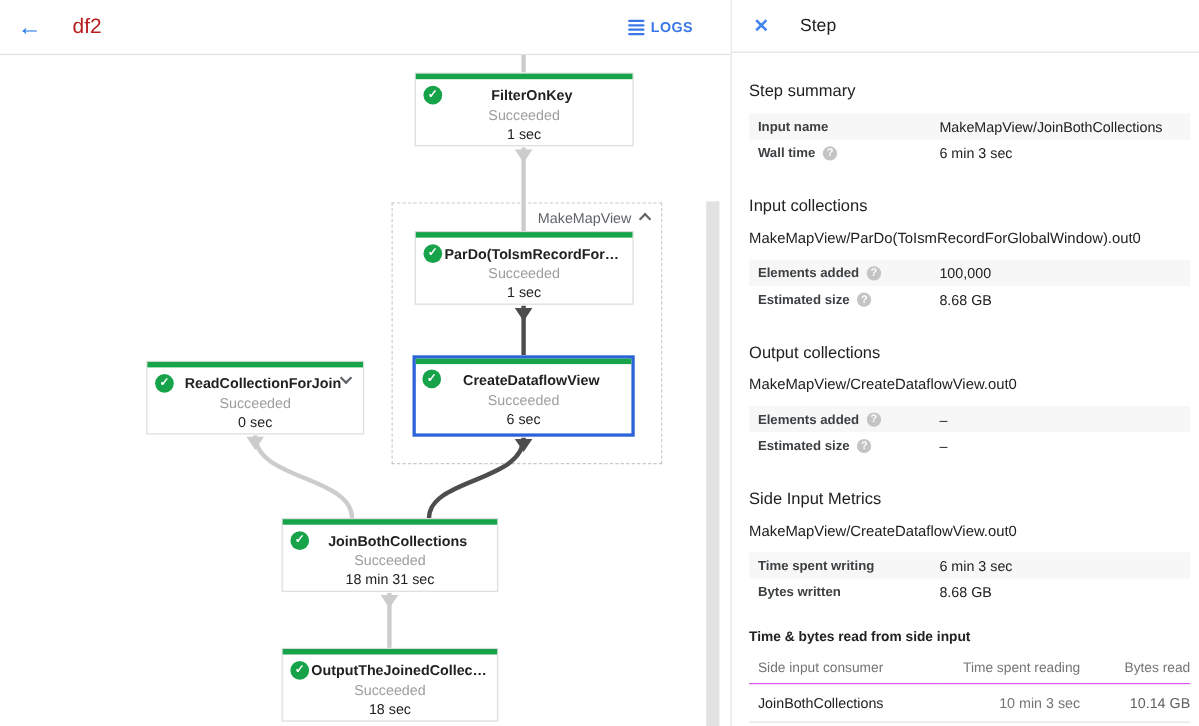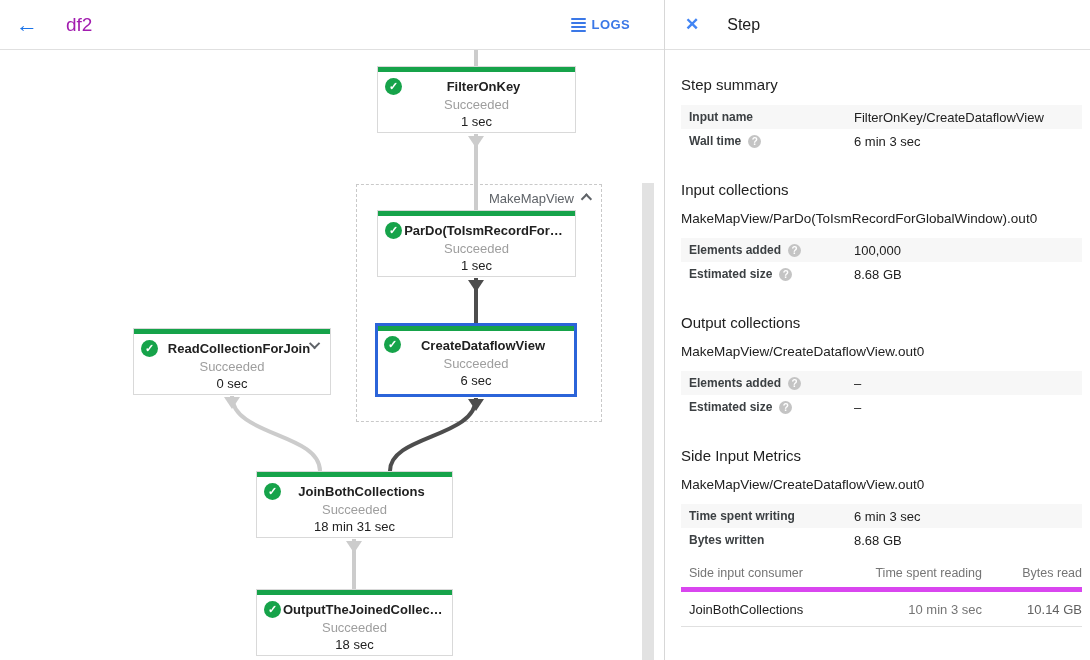--- a/index.html
+++ b/index.html
@@ -4,21 +4,21 @@
 <style>
   * { margin:0; padding:0; box-sizing:border-box; }
   html,body { background:#fff; }
   body { font-family:"Liberation Sans", sans-serif; width:1090px; height:660px; overflow:hidden; }
   .app { display:flex; width:1090px; height:660px; background:#fff; position:relative; }
 
   
   .graph-pane { position:relative; width:664px; height:660px; background:#fff; }
   .graph-header { height:50px; border-bottom:1px solid #e0e0e0; display:flex; align-items:center; padding:0 34px 0 10px; background:#fff; position:relative; z-index:5; }
   .back-icon { color:#1a73e8; font-size:22px; line-height:22px; cursor:pointer; padding:2px 6px; }
-  .job-title { font-size:19px; color:#a21caf; margin-left:22px; }
+  .job-title { font-size:19px; color:#b91c1c; margin-left:22px; }
   .logs-btn { margin-left:auto; display:flex; align-items:center; gap:6px; color:#3b78e7; font-size:13px; font-weight:bold; letter-spacing:.4px; cursor:pointer; }
   .logs-icon { display:inline-block; width:15px; }
   .logs-icon i { display:block; height:2px; background:#3b78e7; margin:2px 0; border-radius:1px; }
 
   .canvas { position:absolute; left:0; top:50px; width:664px; height:610px; }
   .edges { position:absolute; left:0; top:0; }
 
   .group-box { position:absolute; left:356px; top:134px; width:246px; height:238px; border:1px dashed #c9c9c9; background:transparent; }
   .group-label { position:absolute; top:6px; right:12px; font-size:13px; color:#5f6368; display:flex; align-items:center; gap:7px; cursor:pointer; }
   .chev { display:inline-block; width:8px; height:8px; border-left:2px solid #5f6368; border-bottom:2px solid #5f6368; }
@@ -56,21 +56,21 @@
   .kv { margin-top:12px; }
   .kv-row { display:flex; align-items:center; height:24px; padding-left:8px; font-size:13px; }
   .kv-row:nth-child(odd) { background:#f7f7f7; }
   .kv-label { width:165px; font-size:12px; font-weight:bold; color:#3c4043; display:flex; align-items:center; }
   .kv-value { color:#212121; }
   .help-icon { display:inline-block; width:13px; height:13px; margin-left:7px; border-radius:50%; background:#c4c4c4; color:#fff; font-size:10px; font-weight:bold; line-height:13px; text-align:center; cursor:pointer; }
   .help-icon::before { content:"?"; }
 
   .tbl-h { font-size:12.5px; font-weight:bold; color:#212121; margin-top:2px; }
   table.sitable { width:100%; border-collapse:collapse; margin-top:6px; }
-  .sitable th { font-size:12.5px; font-weight:400; color:#757575; text-align:left; padding:8px 0 7px 8px; border-bottom:5px solid #d946ef; }
+  .sitable th { font-size:12.5px; font-weight:400; color:#757575; text-align:left; padding:8px 0 7px 8px; border-bottom:1px solid #d946ef; }
   .sitable th.num, .sitable td.num { text-align:right; }
   .sitable th:nth-child(2), .sitable td:nth-child(2) { width:125px; }
   .sitable th:nth-child(3), .sitable td:nth-child(3) { width:100px; }
   .sitable td { font-size:13px; padding:10px 0 9px 8px; border-bottom:1px solid #e0e0e0; }
   .sitable td.consumer { color:#212121; }
   .sitable td.time { color:#757575;text-align:right; }
   .sitable td.bytes { color:#616161; }
 </style>
 </head>
 <body>
@@ -179,21 +179,21 @@
 
     <div class="panel-body">
 
       <div class="sec">
         <div class="sec-h">Step summary</div>
         <div class="kv">
           <div class="kv-row">
             <span class="kv-label">
                 <span>Input name</span>
               </span>
-            <span class="kv-value">FilterOnKey/CreateDataflowView</span>
+            <span class="kv-value">MakeMapView/JoinBothCollections</span>
           </div>
           <div class="kv-row">
             <span class="kv-label">
                 <span>Wall time</span>
                 <span class="help-icon"></span>
               </span>
             <span class="kv-value">6 min 3 sec</span>
           </div>
         </div>
       </div>
@@ -251,20 +251,21 @@
             <span class="kv-value">6 min 3 sec</span>
           </div>
           <div class="kv-row">
             <span class="kv-label">
                 <span>Bytes written</span>
               </span>
             <span class="kv-value">8.68 GB</span>
           </div>
         </div>
 
+        <div class="tbl-h" style="margin-top:22px;">Time &amp; bytes read from side input</div>
         <table class="sitable">
           <thead>
             <tr>
               <th>Side input consumer</th>
               <th class="num">Time spent reading</th>
               <th class="num">Bytes read</th>
             </tr>
           </thead>
           <tbody>
             <tr>

